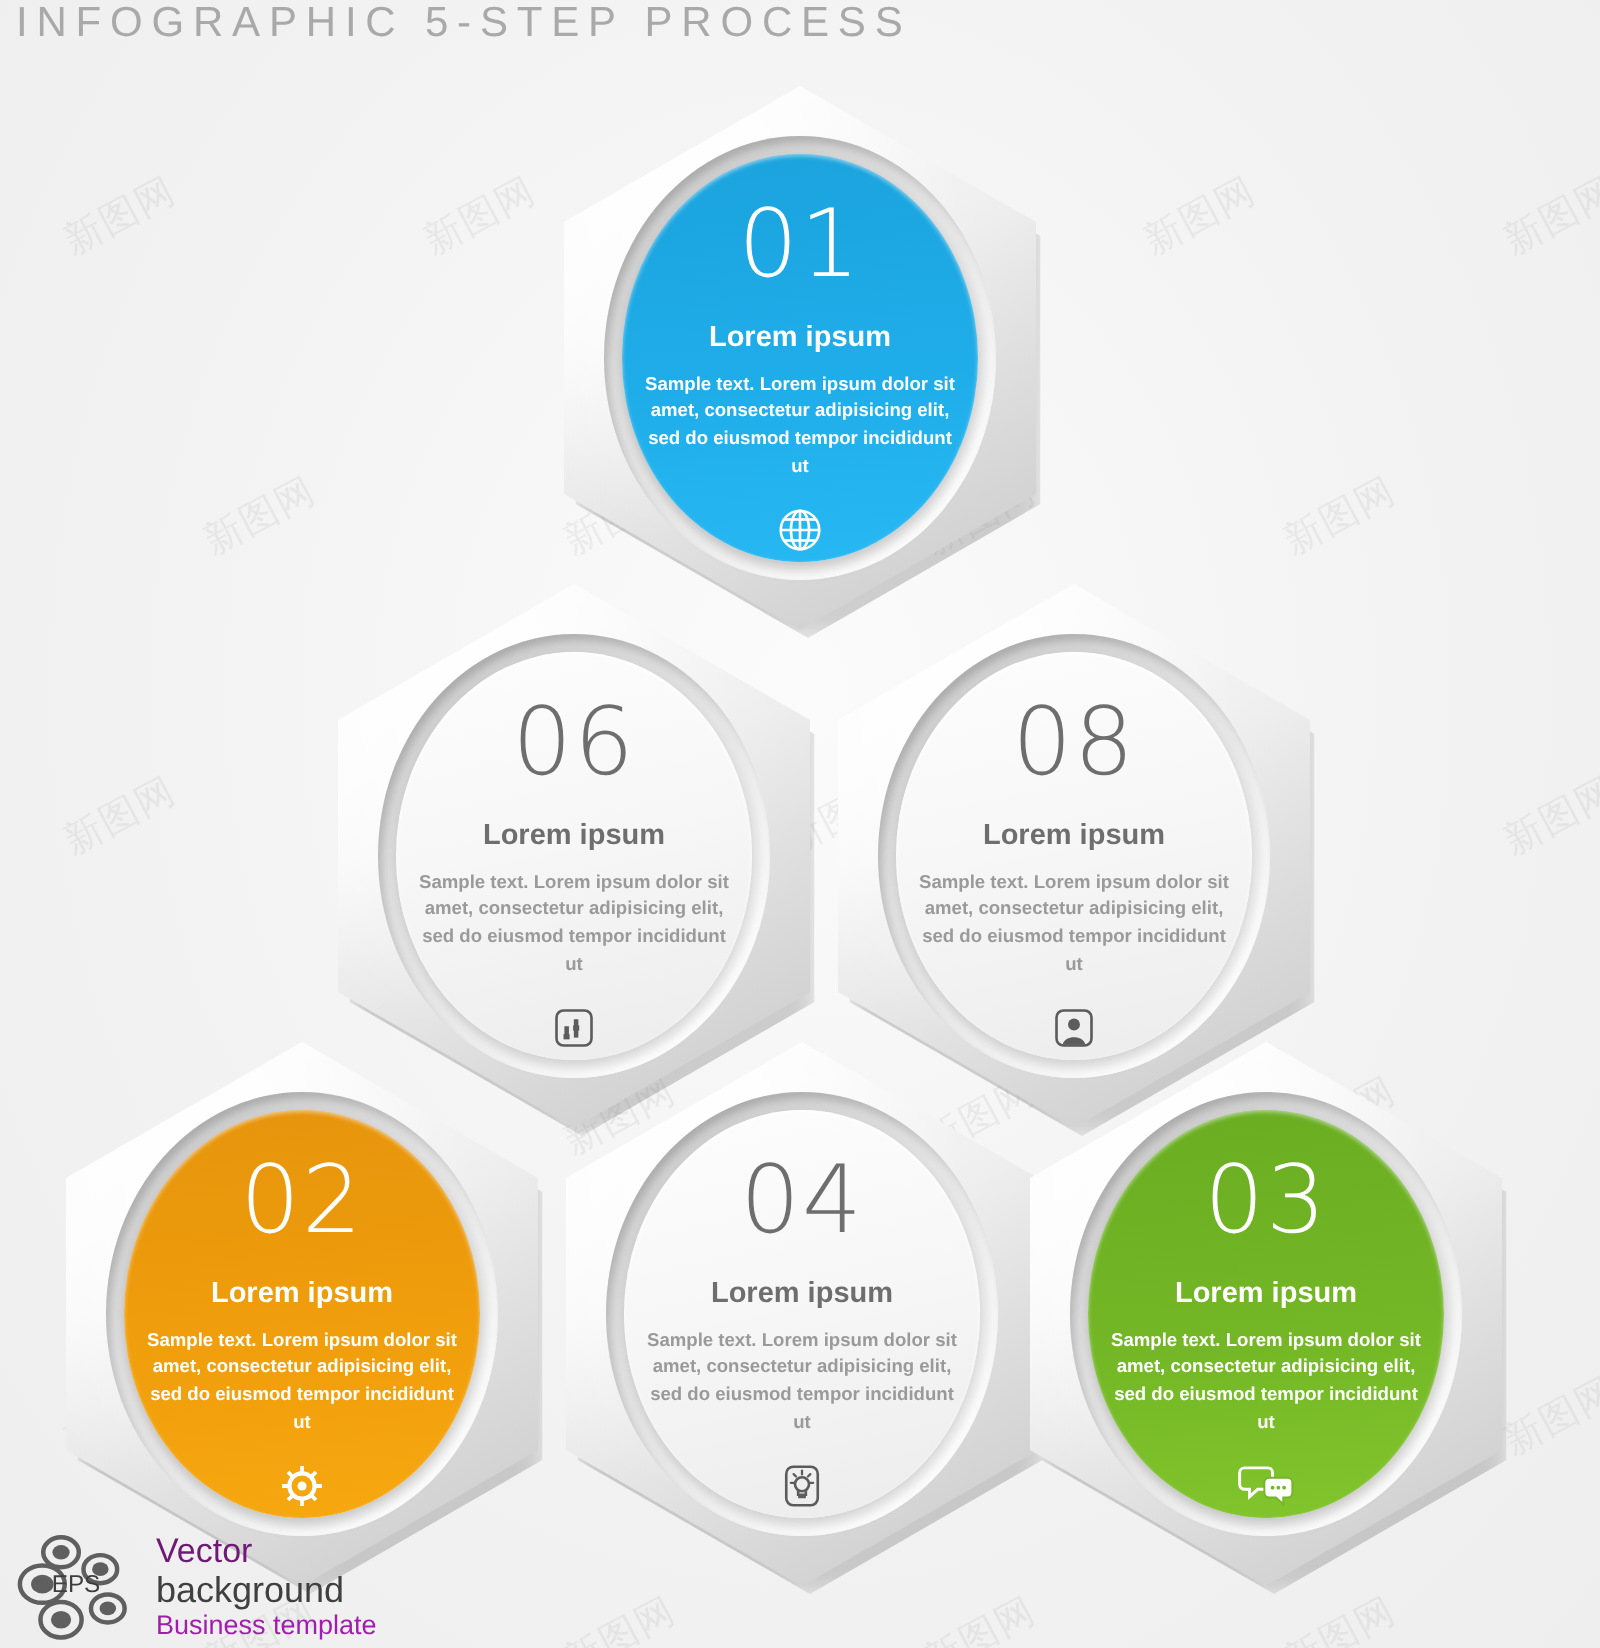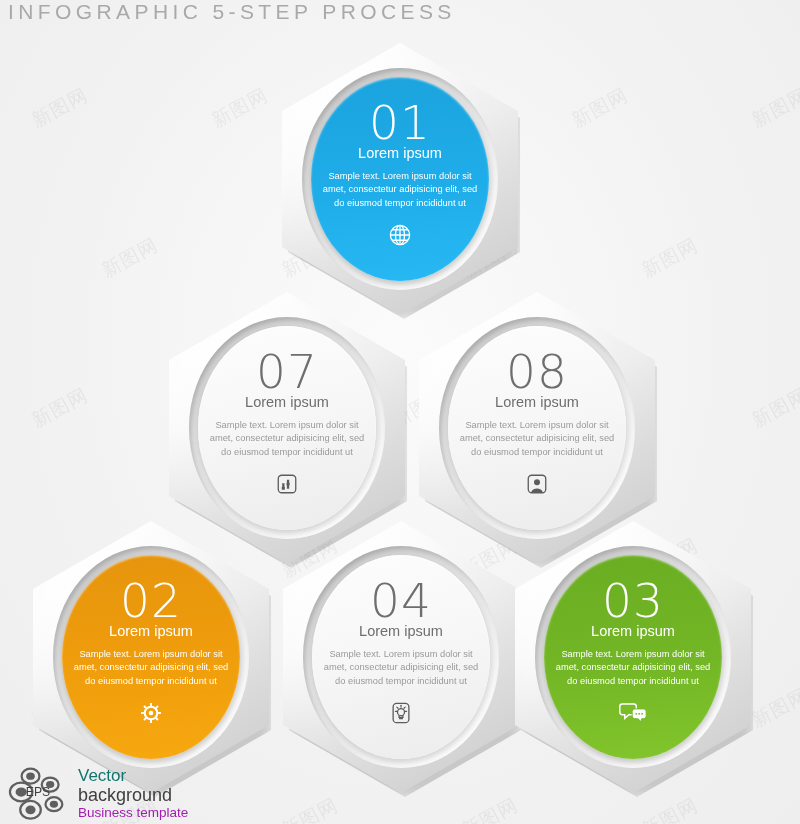--- a/index.html
+++ b/index.html
@@ -138,33 +138,34 @@
 
   .disc-num {
     margin-top: 22px;
     font-size: 47px;
     font-weight: 300;
     letter-spacing: 1px;
     line-height: 1;
     font-family: "DejaVu Sans", sans-serif;
   }
   .disc-head {
-    margin-top: 0;
+    margin-top: 16px;
     font-size: 14.5px;
-    font-weight: 400;
+    font-weight: 700;
     line-height: 1;
   }
   .disc-body {
     margin-top: 9px;
     width: 168px;
     font-size: 9.3px;
     line-height: 1.48;
     text-align: center;
     padding: 0 4px;
     box-sizing: border-box;
+    font-weight: bold;
   }
   .disc-icon {
     margin-top: 10px;
     width: 28px;
     height: 28px;
     display: block;
   }
 
   
   .disc.blue   { background: linear-gradient(175deg, #1ba3dd 0%, #1fade9 55%, #27b9f4 100%); }
@@ -188,21 +189,21 @@
     align-items: flex-end;
     gap: 10px;
   }
   #eps-logo { width: 60px; height: 58px; display: block; }
   #footer-text {
     display: flex;
     flex-direction: column;
     line-height: 1.12;
     padding-bottom: 2px;
   }
-  .f1 { font-size: 17px; color: #0f766e; }
+  .f1 { font-size: 17px; color: #701a75; }
   .f2 { font-size: 18px; color: #404040; }
   .f3 { font-size: 13.5px; color: #a21caf; }
 </style>
 </head>
 <body>
 
 <div id="bg-vignette"></div>
 
 <div id="watermarks">
     <span class="wm" style="left: 30px; top: 95px;">新图网</span>
@@ -257,21 +258,21 @@
     </svg>
   </div>
 </div>
 
 <div class="step" style="left:169px; top:292px;">
   <div class="hex-drop"></div>
   <div class="hex-outer"></div>
   <div class="hex-shade"></div>
   <div class="disc-groove"></div>
   <div class="disc plain">
-    <div class="disc-num">07</div>
+    <div class="disc-num">06</div>
     <div class="disc-head">Lorem ipsum</div>
     <div class="disc-body">Sample text. Lorem ipsum dolor sit amet, consectetur adipisicing elit, sed do eiusmod tempor incididunt ut</div>
     <svg class="disc-icon" viewBox="0 0 32 32">
       <g fill="none" stroke="#5c5c5c" stroke-width="1.5">
         <rect x="6" y="6" width="20" height="20" rx="4"></rect>
         <line x1="10" y1="21" x2="13.5" y2="21" stroke-width="3"></line>
         <line x1="15.5" y1="16" x2="19" y2="16" stroke-width="3"></line>
         <line x1="11.8" y1="21.5" x2="11.8" y2="15" stroke-width="2.6"></line>
         <line x1="17.2" y1="21.5" x2="17.2" y2="11" stroke-width="2.6"></line>
       </g>

